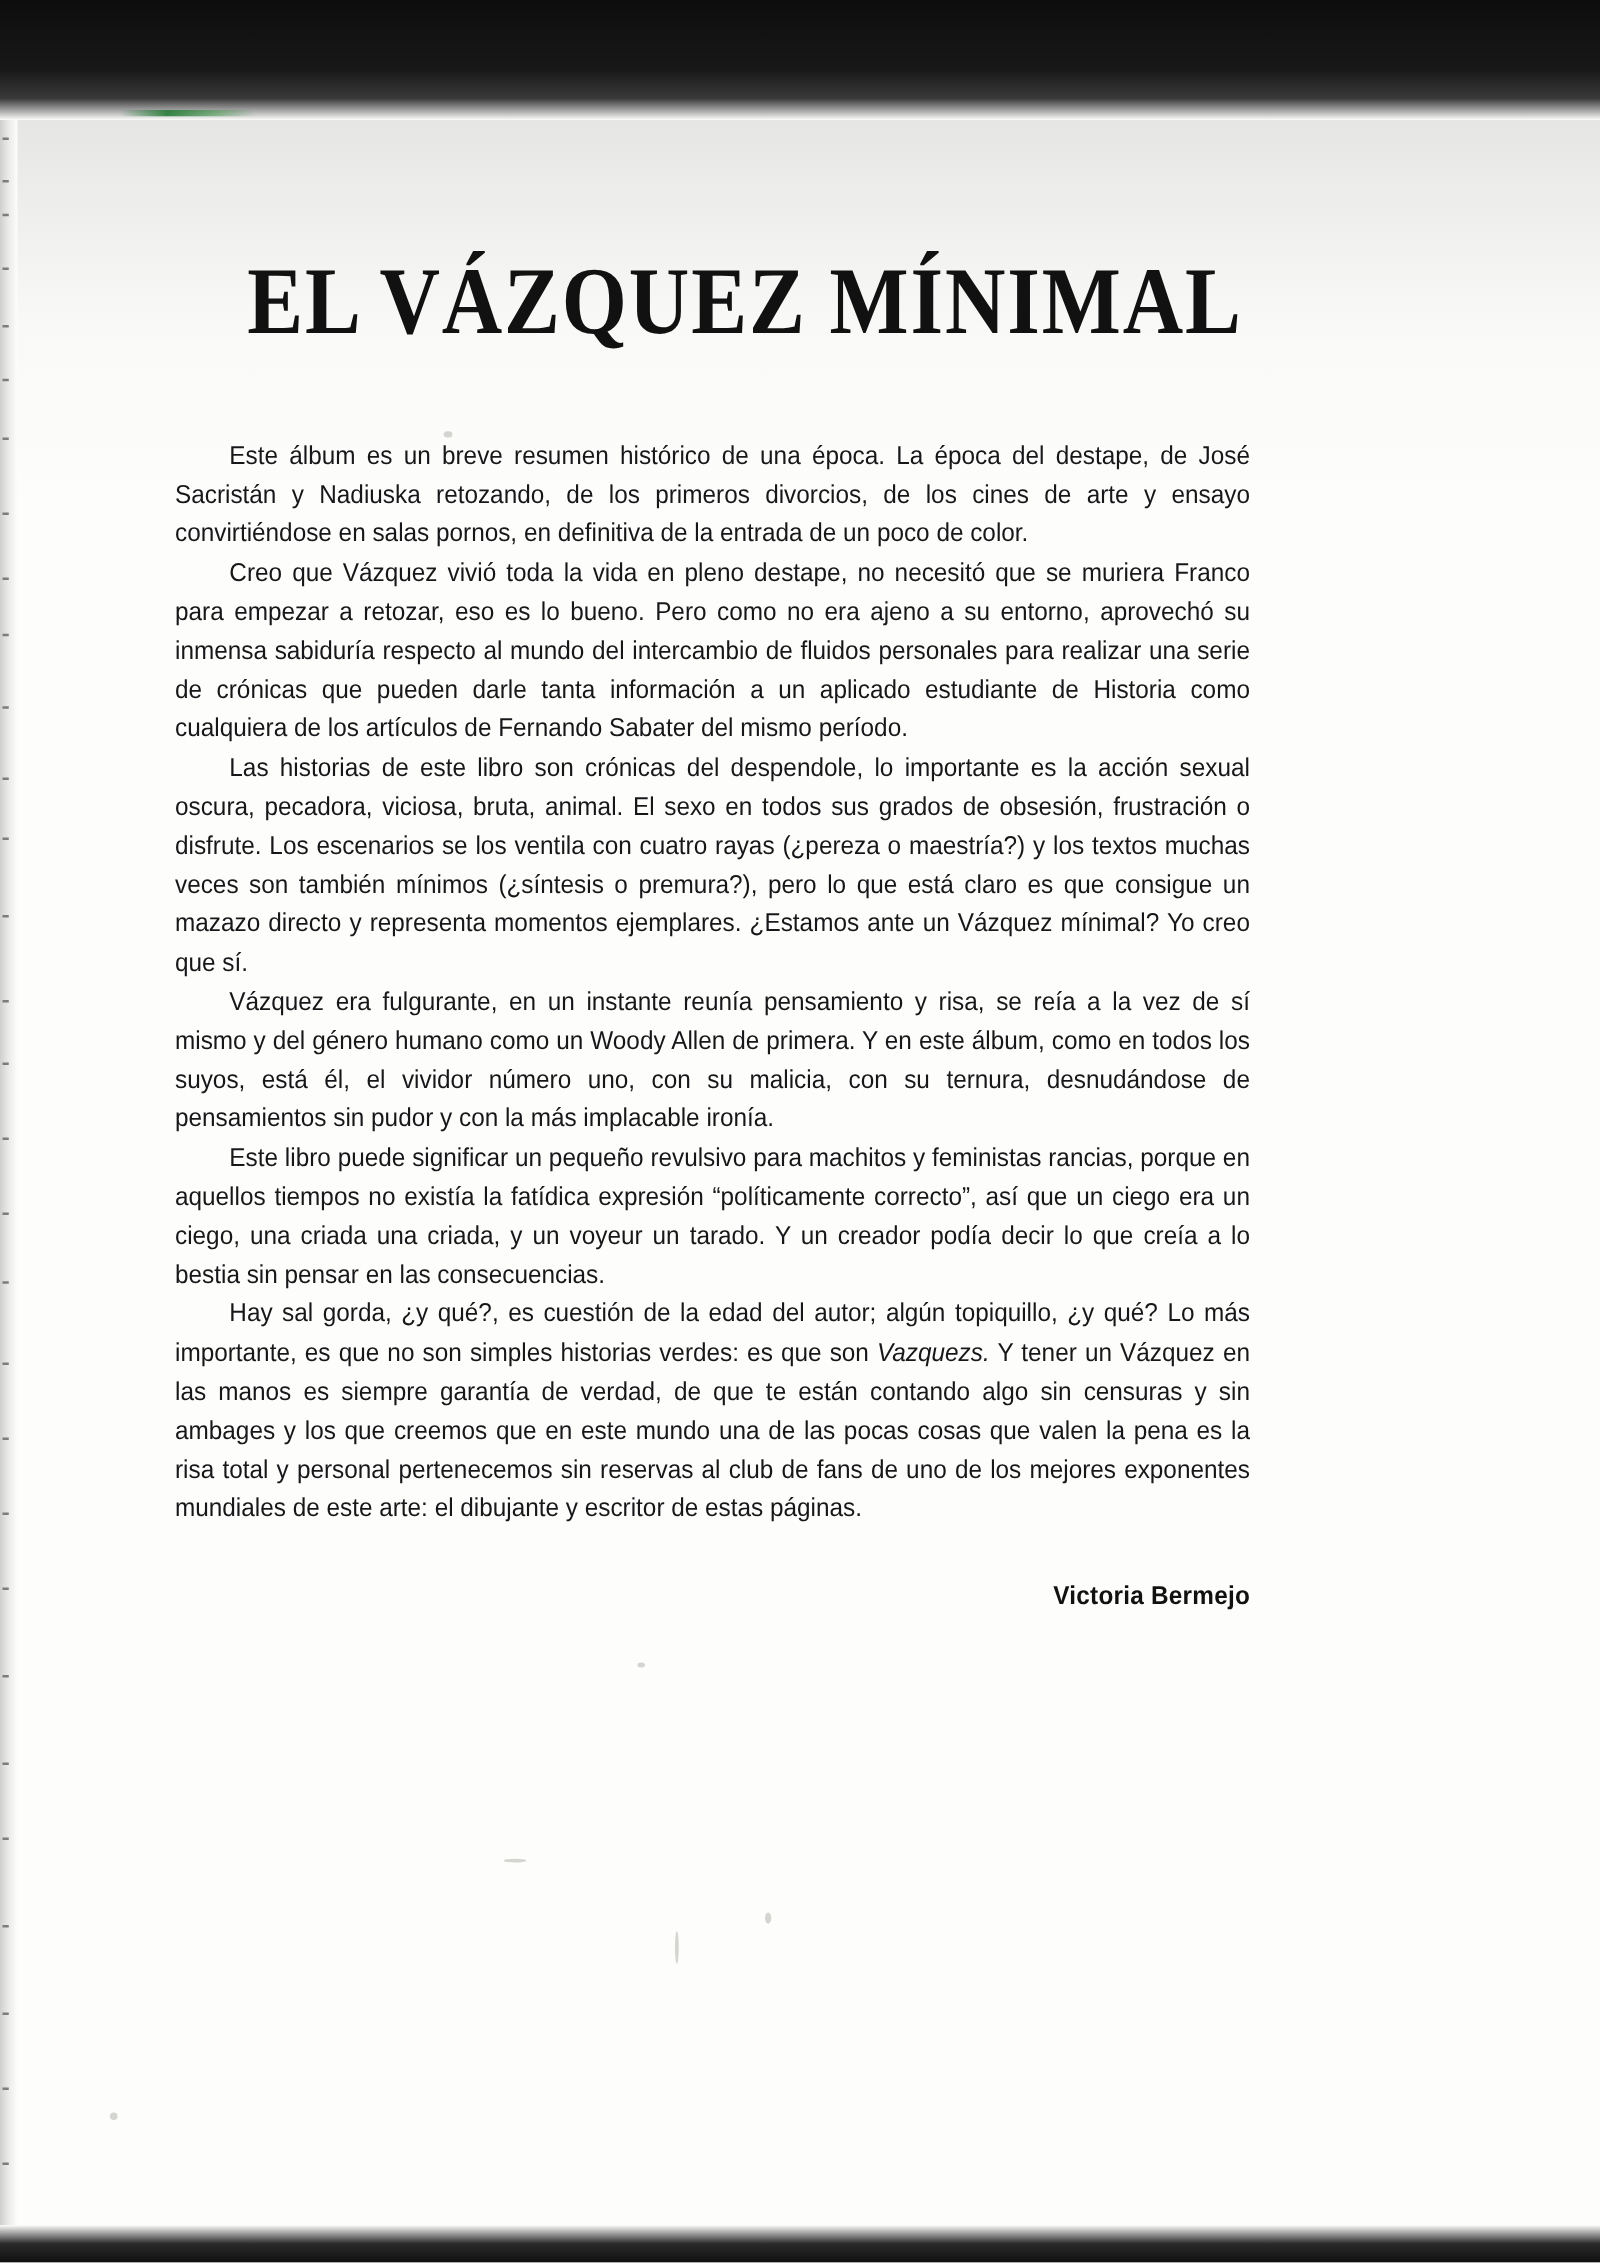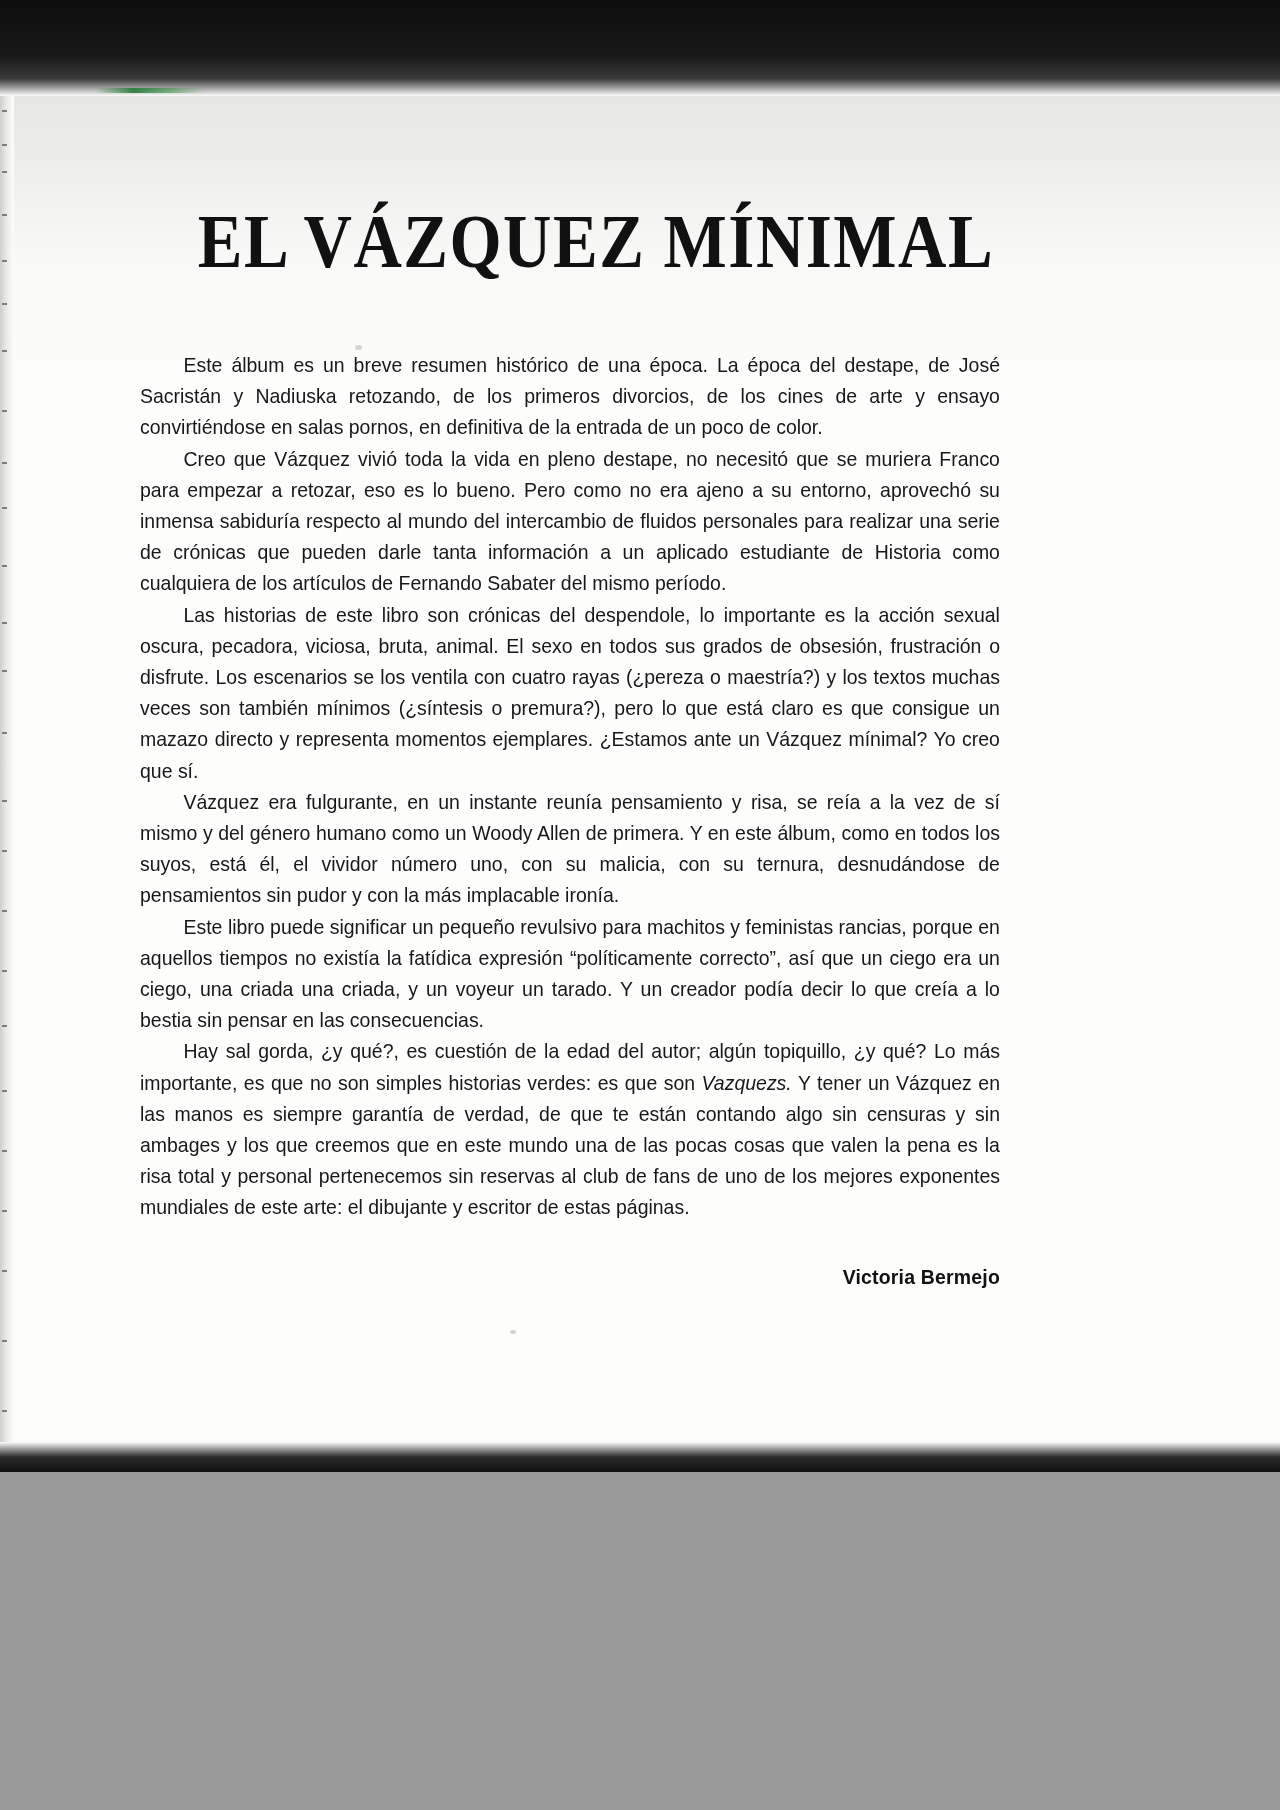--- a/index.html
+++ b/index.html
@@ -4,21 +4,21 @@
 <title>El Vázquez Mínimal</title>
 <style>
   html, body {
     margin: 0;
     padding: 0;
     background: #9a9a9a;
   }
   .page {
     position: relative;
     width: 1280px;
-    height: 1472px;
+    height: 1810px;
     margin: 0 auto;
     background: #fdfdfb;
     overflow: hidden;
     font-family: "Liberation Sans", sans-serif;
   }
 
   
   .scan-dark-top {
     position: absolute;
     left: 0; top: 0;

